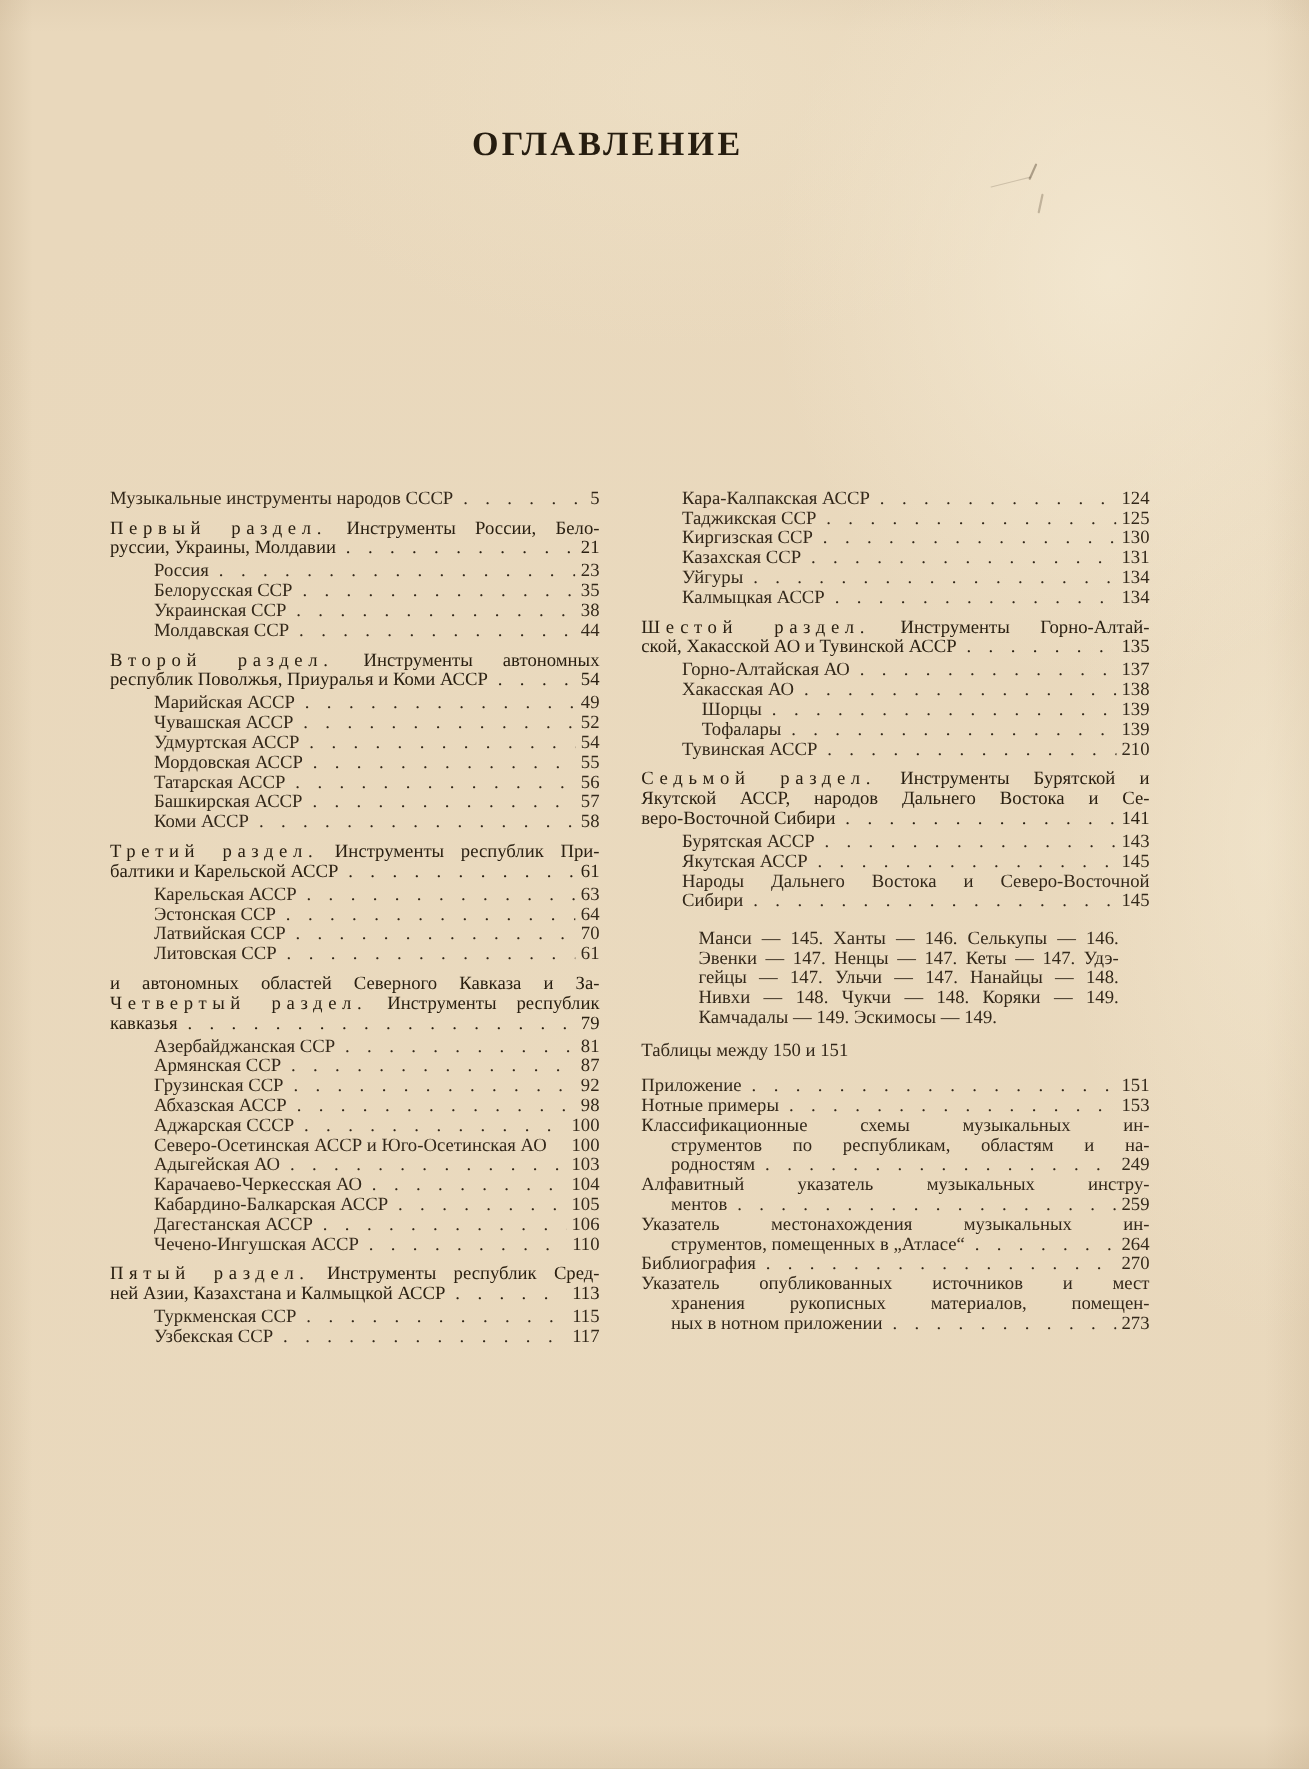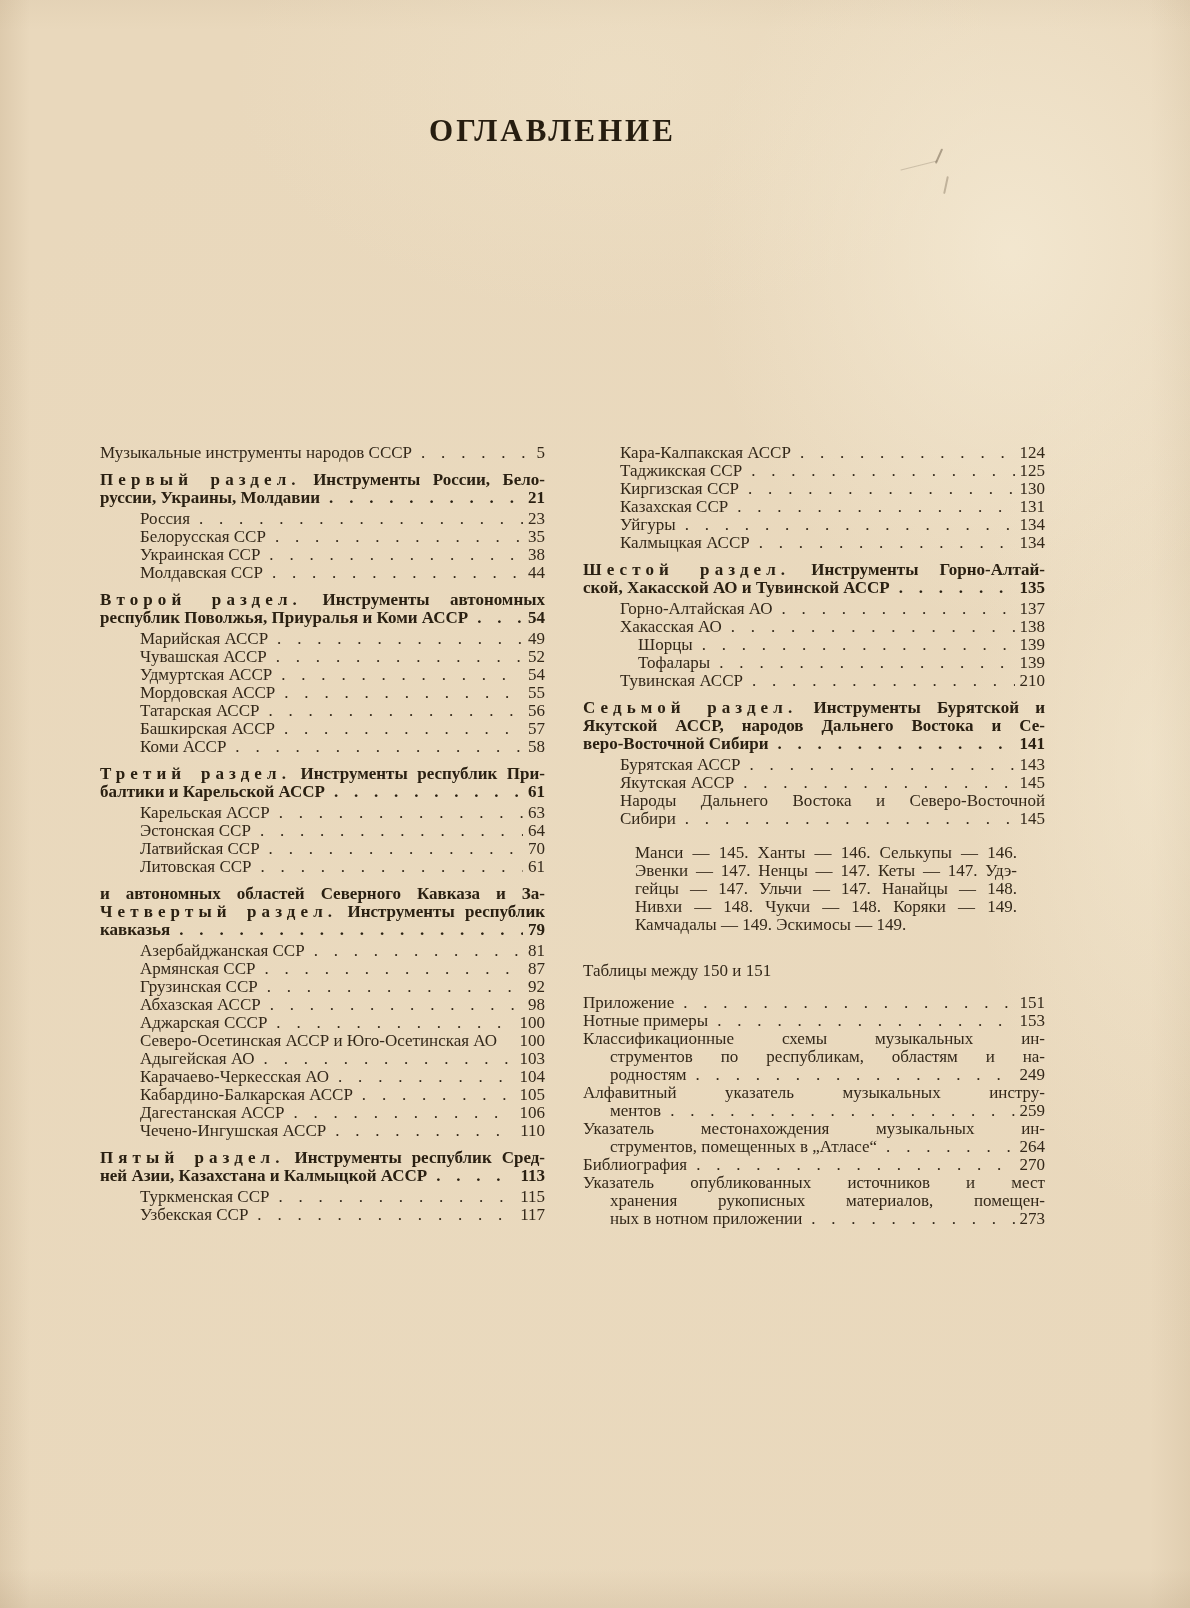--- a/index.html
+++ b/index.html
@@ -34,22 +34,22 @@
   }
   .columns{
     position:absolute;left:100px;top:444px;width:945px;
     display:flex;gap:38px;
   }
   .col{font-size:17px;line-height:18px;}
   .col.left{width:445px;}
   .col.right{width:462px;}
 
   .toc-item{margin:0;}
-  .style-section{font-weight:bold;margin-top:9px;margin-bottom:3px;color:#2a2012;}
-  .style-note{margin-top:28px;margin-bottom:14px;}
+  .style-section{font-weight:normal;margin-top:9px;margin-bottom:3px;color:#2a2012;}
+  .style-note{margin-top:12px;margin-bottom:14px;}
   .style-para{padding-left:52px;padding-right:28px;margin-top:16px;}
   .col.left .indent-1{padding-left:40px;}
   .col.right .indent-1{padding-left:37px;}
   .col.right .indent-2{padding-left:55px;}
   .hang .toc-line + .toc-line{padding-left:27px;}
 
   .toc-line{display:flex;align-items:baseline;}
   .toc-line.just{display:block;text-align:justify;text-align-last:justify;}
   .spaced-head{letter-spacing:.30em;}
   .dots{

